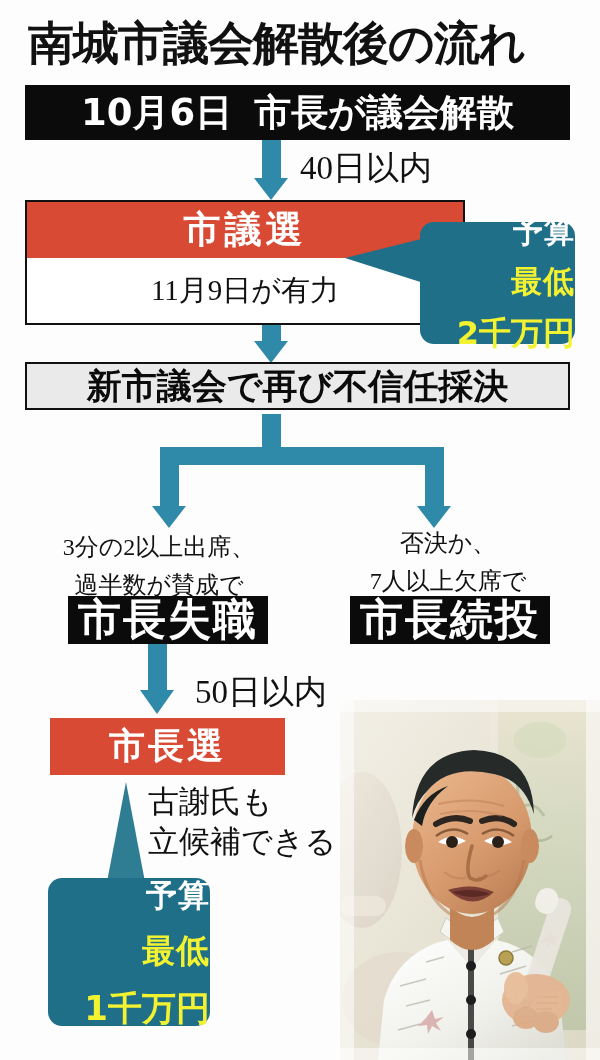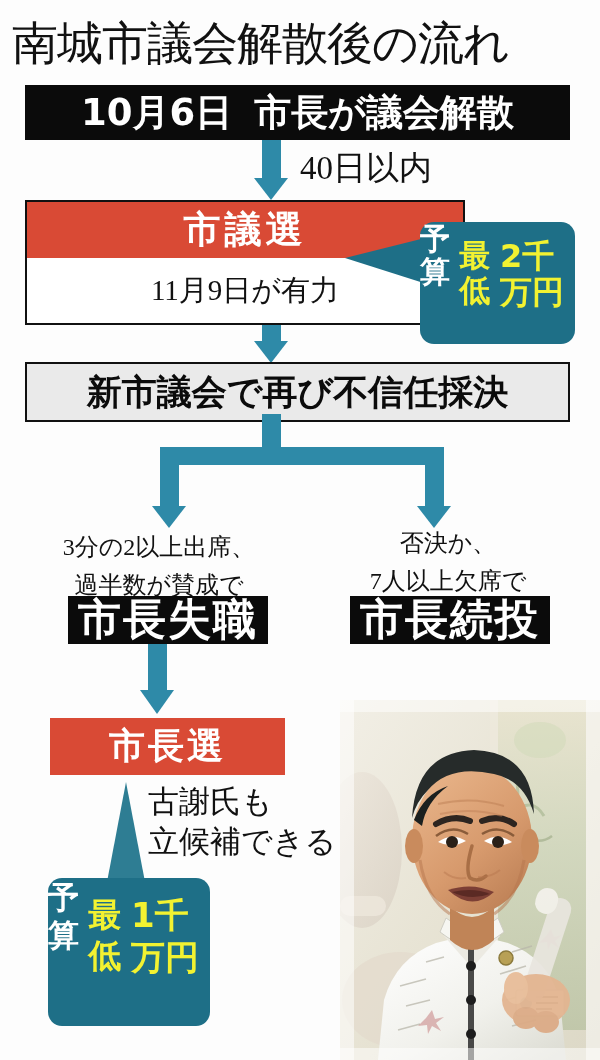--- a/index.html
+++ b/index.html
@@ -5,22 +5,22 @@
   html,body{margin:0;padding:0;background:#ffffff;}
   body{
     width:600px;height:1060px;position:relative;overflow:hidden;
     font-family:"Liberation Sans","DejaVu Sans",sans-serif;
     background:#fdfdfd;
   }
   .stage{position:absolute;inset:0;width:600px;height:1060px;}
 
   
   .title{
-    position:absolute;left:12px;top:14px;width:560px;height:58px;
-    font-size:46px;font-weight:normal;color:#111;letter-spacing:-1px;
+    position:absolute;left:28px;top:14px;width:560px;height:58px;
+    font-size:46px;font-weight:bold;color:#111;letter-spacing:-1px;
     line-height:58px;white-space:nowrap;
     font-family:"DejaVu Sans","Liberation Sans",sans-serif;
   }
 
   
   .blackbar{
     position:absolute;left:25px;top:85px;width:545px;height:55px;
     background:#0b0b0b;color:#fff;
     display:flex;align-items:center;justify-content:center;
     font-size:37px;font-weight:bold;letter-spacing:0px;white-space:nowrap;
@@ -59,21 +59,21 @@
   }
   .shigisen-date{
     position:absolute;left:0;top:56px;right:0;bottom:0;
     display:flex;align-items:center;justify-content:center;
     font-size:29px;white-space:nowrap;font-family:Liberation Serif, serif;
   }
 
   
   .bubble{
     position:absolute;background:#1E6F87;border-radius:14px;
-    display:flex;flex-direction:row;align-items:flex-start;justify-content:center;
+    display:flex;flex-direction:column;align-items:flex-end;justify-content:center;
     font-family:"DejaVu Sans","Liberation Sans",sans-serif;
   }
   .bubble .l1{color:#ffffff;font-weight:bold;}
   .bubble .l2,.bubble .l3{color:#F2F231;font-weight:bold;margin-top:16px;}
 
   #bubble-top{left:420px;top:222px;width:155px;height:122px;}
   #bubble-top .l1{font-size:30px;line-height:33px;letter-spacing:1px;}
   #bubble-top .l2{font-size:31px;line-height:35px;letter-spacing:1px;}
   #bubble-top .l3{font-size:32px;line-height:36px;letter-spacing:0px;}
 
@@ -81,21 +81,21 @@
   #bubble-bottom .l1{font-size:31px;line-height:38px;letter-spacing:1px;}
   #bubble-bottom .l2{font-size:33px;line-height:41px;letter-spacing:1px;}
   #bubble-bottom .l3{font-size:34px;line-height:42px;letter-spacing:0px;}
 
   
   .tail-top{position:absolute;left:345px;top:232px;width:90px;height:55px;}
   .tail-bottom{position:absolute;left:105px;top:782px;width:42px;height:104px;}
 
   
   .graybox{
-    position:absolute;left:25px;top:362px;width:545px;height:60px;
+    position:absolute;left:25px;top:362px;width:545px;height:48px;
     background:#EAEAEA;border:2px solid #111;box-sizing:border-box;
     display:flex;align-items:center;justify-content:center;
     font-size:35px;font-weight:bold;color:#0b0b0b;white-space:nowrap;
     font-family:"DejaVu Sans","Liberation Sans",sans-serif;
   }
 
   
   .branch-stem{position:absolute;left:262px;top:414px;width:19px;height:38px;background:#2E8AA8;}
   .branch-bar{position:absolute;left:160px;top:447px;width:284px;height:18px;background:#2E8AA8;}
   .branch-leg-l{position:absolute;left:160px;top:447px;width:19px;height:62px;background:#2E8AA8;}
@@ -202,20 +202,21 @@
   <div class="cond serif" id="cond-right">
     <div>否決か、</div>
     <div>7人以上欠席で</div>
   </div>
 
   <div class="blackchip" id="chip-shisshoku">市長失職</div>
   <div class="blackchip" id="chip-zokutou">市長続投</div>
 
   <div class="a50-shaft"></div>
   <div class="a50-head"></div>
+  <div class="serif lbl50">50日以内</div>
 
   <div class="shichosen">市長選</div>
 
   <div class="kosha serif">
     <div>古謝氏も</div>
     <div>立候補できる</div>
   </div>
 
   <svg class="tail-bottom" viewBox="0 0 42 104">
     <polygon points="21,0 40,100 2,100" fill="#2E7D93"></polygon>

